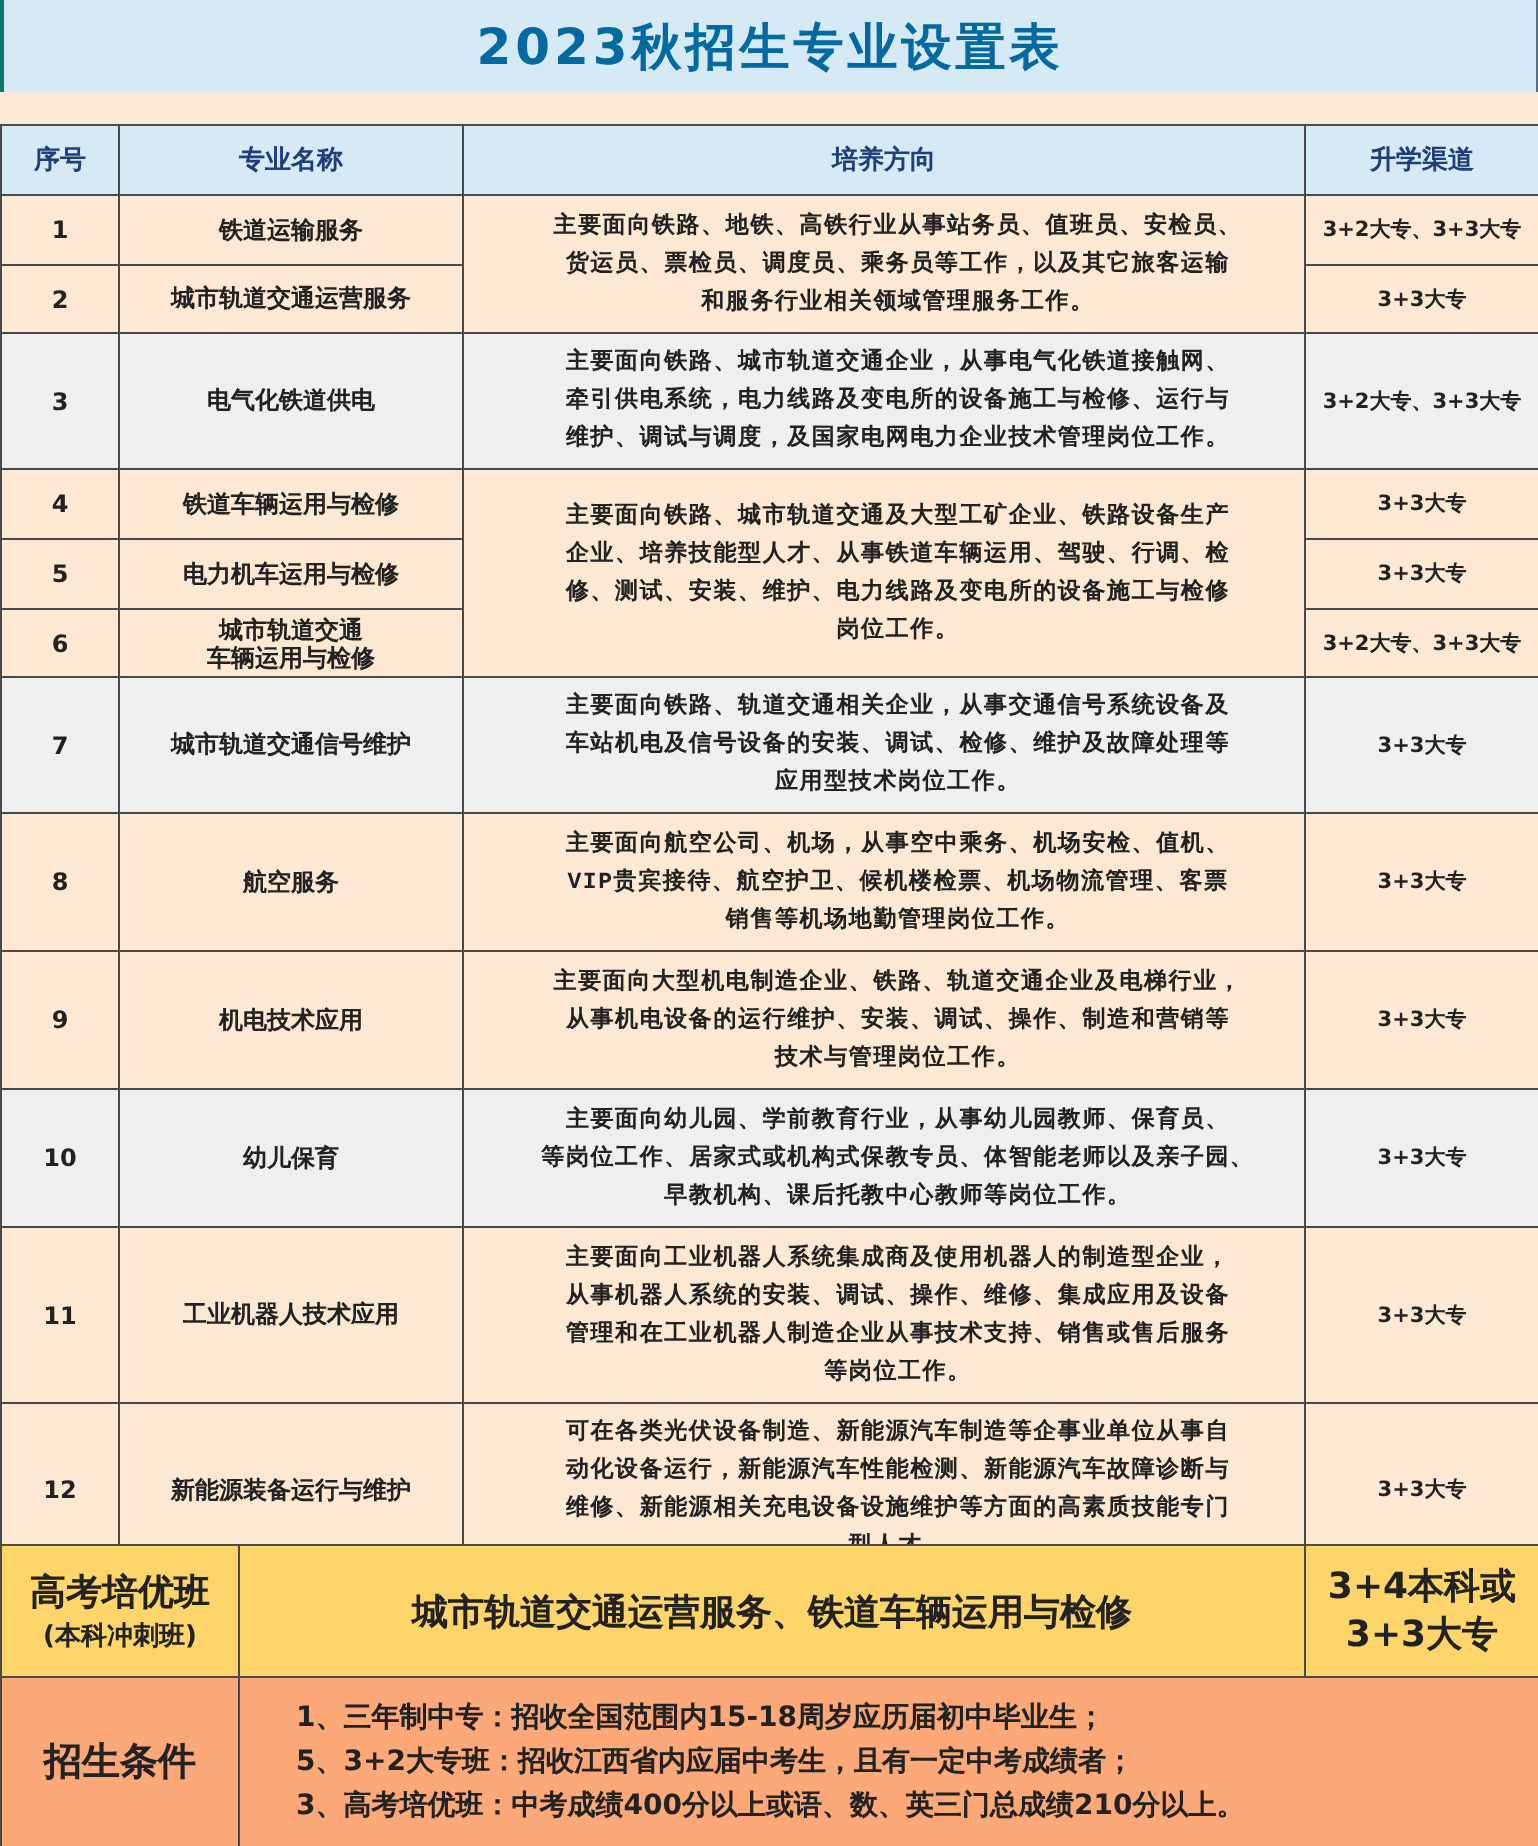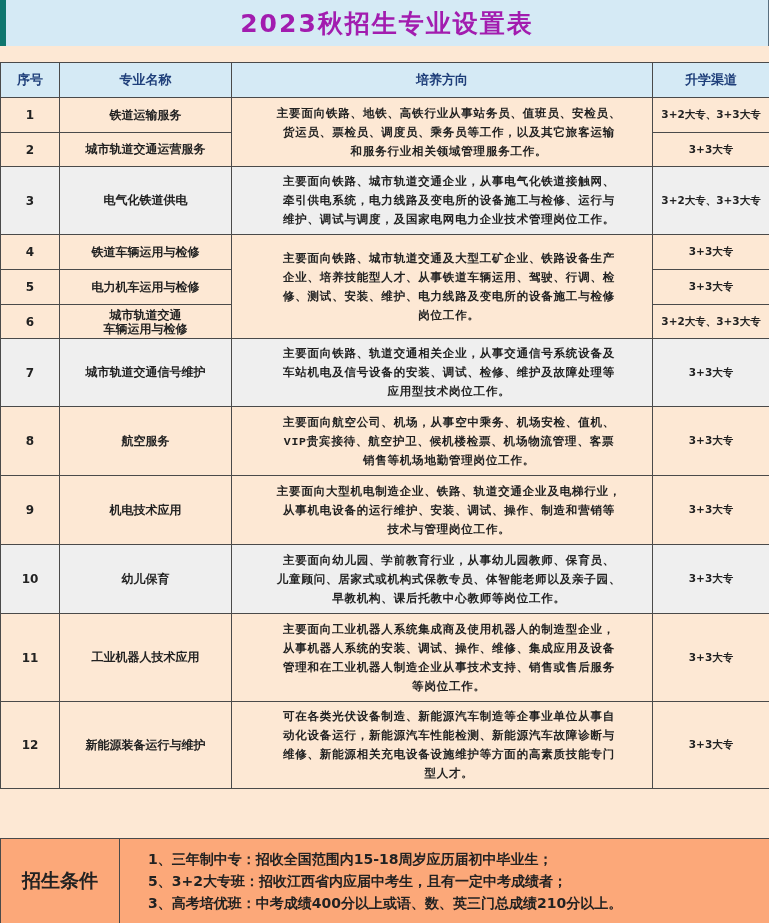--- a/index.html
+++ b/index.html
@@ -1,22 +1,22 @@
 <!DOCTYPE html>
 <html><head>
 <meta charset="utf-8">
 <style>
   * { box-sizing: border-box; margin: 0; padding: 0; }
   body { width: 769px; height: 923px; background: #ffffff; font-family: "DejaVu Sans", "Liberation Sans", sans-serif; overflow: hidden; }
   .page { position: relative; width: 769px; height: 923px; background: #fde8d4; }
   .title {
     position: absolute; left: 0; top: 0; width: 769px; height: 46px;
-    background: #d5eaf5; border-left: 6px solid #0f766e; border-right: 1px solid #5a7080;
+    background: #d5eaf5; border-left: 2px solid #0f766e; border-right: 1px solid #5a7080;
     display: flex; align-items: center; justify-content: center;
-    color: #a21caf; font-size: 25px; font-weight: bold; letter-spacing: 2px;
+    color: #0369a1; font-size: 25px; font-weight: bold; letter-spacing: 2px;
   }
   table { position: absolute; left: 0; top: 62px; width: 769px; border-collapse: collapse; table-layout: fixed; }
   td, th { border: 1.5px solid #4a4a4a; text-align: center; vertical-align: middle; color: #222; font-size: 12px; font-weight: bold; }
   th { background: #d5eaf5; color: #1f3f7a; font-size: 13px; height: 35px; }
   tr.peach td { background: #fde8d4; }
   tr.gray td { background: #efefef; }
   td.desc { text-align: center; padding: 0 14px 0 28px; line-height: 19px; font-size: 11.5px; letter-spacing: 0.8px; font-family: Liberation Mono, monospace; }
   td.chan { font-size: 10.5px; font-weight: bold; }
   .bottom { position: absolute; left: 0; width: 769px; border-collapse: collapse; table-layout: fixed; }
   .bottom td { border: 1.5px solid #4a4a4a; }
@@ -133,21 +133,21 @@
         <div>技术与管理岗位工作。</div>
       </td>
       <td class="chan">3+3大专</td>
     </tr>
 
     <tr class="gray" style="height:69px">
       <td>10</td>
       <td>幼儿保育</td>
       <td class="desc">
         <div>主要面向幼儿园、学前教育行业，从事幼儿园教师、保育员、</div>
-        <div>儿童顾问、居家式或机构式保教专员、体智能老师以及亲子园、</div>
+        <div>等岗位工作、居家式或机构式保教专员、体智能老师以及亲子园、</div>
         <div>早教机构、课后托教中心教师等岗位工作。</div>
       </td>
       <td class="chan">3+3大专</td>
     </tr>
 
     <tr class="peach" style="height:88px">
       <td>11</td>
       <td>工业机器人技术应用</td>
       <td class="desc">
         <div>主要面向工业机器人系统集成商及使用机器人的制造型企业，</div>
@@ -165,20 +165,40 @@
         <div>可在各类光伏设备制造、新能源汽车制造等企事业单位从事自</div>
         <div>动化设备运行，新能源汽车性能检测、新能源汽车故障诊断与</div>
         <div>维修、新能源相关充电设备设施维护等方面的高素质技能专门</div>
         <div>型人才。</div>
       </td>
       <td class="chan">3+3大专</td>
     </tr>
   </tbody>
     </table>
 
+  <table class="bottom" style="top:772px">
+    <colgroup>
+        <col style="width:119px">
+        <col style="width:533px">
+        <col style="width:117px">
+      </colgroup>
+    <tbody>
+        <tr class="hl" style="height:66px">
+      <td>
+        <div class="lbl1">高考培优班</div>
+        <div class="lbl2">(本科冲刺班)</div>
+      </td>
+      <td class="main">城市轨道交通运营服务、铁道车辆运用与检修</td>
+      <td>
+        <div class="path">3+4本科或</div>
+        <div class="path">3+3大专</div>
+      </td>
+    </tr>
+  </tbody>
+    </table>
 
   <table class="bottom" style="top:838px">
     <colgroup>
         <col style="width:119px">
         <col style="width:650px">
       </colgroup>
     <tbody>
         <tr class="cond" style="height:85px">
       <td class="lbl">招生条件</td>
       <td class="lines">

